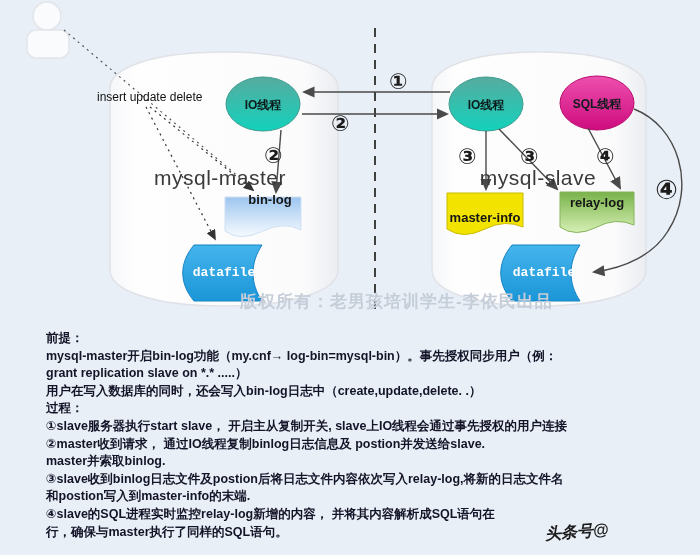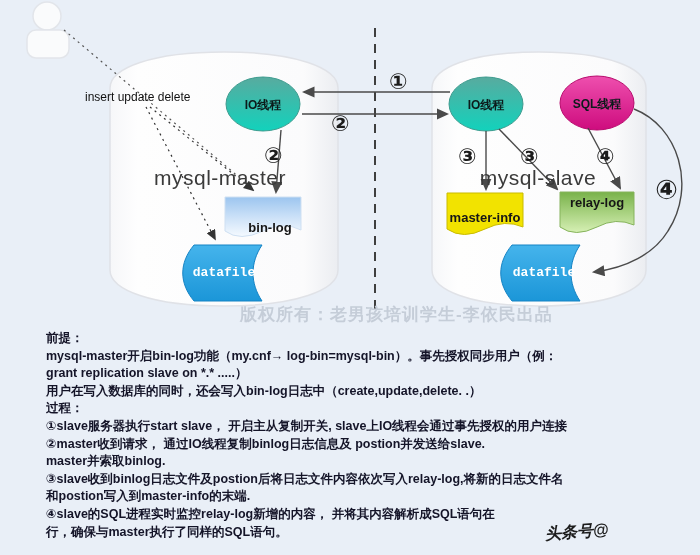--- a/index.html
+++ b/index.html
@@ -104,45 +104,45 @@
   <line x1="450" y1="92" x2="304" y2="92" stroke="#4a4a4a" stroke-width="1.4" marker-end="url(#arr)"></line>
   <line x1="302" y1="114" x2="447" y2="114" stroke="#4a4a4a" stroke-width="1.4" marker-end="url(#arr)"></line>
 
   <line x1="281" y1="130" x2="276" y2="192" stroke="#4a4a4a" stroke-width="1.4" marker-end="url(#arr)"></line>
   <line x1="486" y1="131" x2="486" y2="189" stroke="#4a4a4a" stroke-width="1.4" marker-end="url(#arr)"></line>
   <line x1="499" y1="129" x2="557" y2="189" stroke="#4a4a4a" stroke-width="1.4" marker-end="url(#arr)"></line>
   <line x1="588" y1="128" x2="620" y2="188" stroke="#4a4a4a" stroke-width="1.4" marker-end="url(#arr)"></line>
   <path d="M634,109 C678,126 697,186 668,231 C654,254 626,268 594,272" fill="none" stroke="#4a4a4a" stroke-width="1.4" marker-end="url(#arr)"></path>
 </svg>
 
-<div class="lbl diagram-label" style="left:85px;top:90px;">insert update delete</div>
+<div class="lbl diagram-label" style="left:97px;top:90px;">insert update delete</div>
 
 <div class="lbl cyl-title center" style="left:140px;top:166px;width:160px;">mysql-master</div>
 <div class="lbl cyl-title center" style="left:458px;top:166px;width:160px;">mysql-slave</div>
 
 <div class="lbl node-label center" style="left:226px;top:97px;width:74px;">IO线程</div>
 <div class="lbl node-label center" style="left:449px;top:97px;width:74px;">IO线程</div>
 <div class="lbl node-label center" style="left:560px;top:96px;width:74px;">SQL线程</div>
 
-<div class="lbl tape-label center" style="left:226px;top:220px;width:88px;">bin-log</div>
+<div class="lbl tape-label center" style="left:226px;top:192px;width:88px;">bin-log</div>
 <div class="lbl tape-label center" style="left:447px;top:210px;width:76px;">master-info</div>
 <div class="lbl tape-label center" style="left:559px;top:195px;width:76px;">relay-log</div>
 
 <div class="lbl datafile-label center" style="left:186px;top:265px;width:76px;">datafile</div>
 <div class="lbl datafile-label center" style="left:506px;top:265px;width:76px;">datafile</div>
 
 <div class="lbl stepnum" style="left:389px;top:71px;">①</div>
 <div class="lbl stepnum" style="left:331px;top:113px;">②</div>
 <div class="lbl stepnum" style="left:264px;top:145px;">②</div>
 <div class="lbl stepnum" style="left:458px;top:146px;">③</div>
 <div class="lbl stepnum" style="left:520px;top:146px;">③</div>
 <div class="lbl stepnum" style="left:596px;top:146px;">④</div>
 <div class="lbl stepnum big" style="left:655px;top:177px;">④</div>
 
-<div class="lbl watermark-center" style="left:240px;top:303px;">版权所有：老男孩培训学生-李依民出品</div>
+<div class="lbl watermark-center" style="left:240px;top:290px;">版权所有：老男孩培训学生-李依民出品</div>
 <div class="lbl watermark-corner" style="left:545px;top:522px;">头条号@</div>
 
 <div class="notes">
   <div class="sect">前提：</div>
   <div>mysql-master开启bin-log功能（my.cnf→ log-bin=mysql-bin）。事先授权同步用户（例：</div>
   <div>grant replication slave on *.*    .....）</div>
   <div>用户在写入数据库的同时，还会写入bin-log日志中（create,update,delete. .）</div>
   <div class="sect">过程：</div>
   <div>①slave服务器执行start slave， 开启主从复制开关, slave上IO线程会通过事先授权的用户连接</div>
   <div>②master收到请求， 通过IO线程复制binlog日志信息及 postion并发送给slave.</div>

